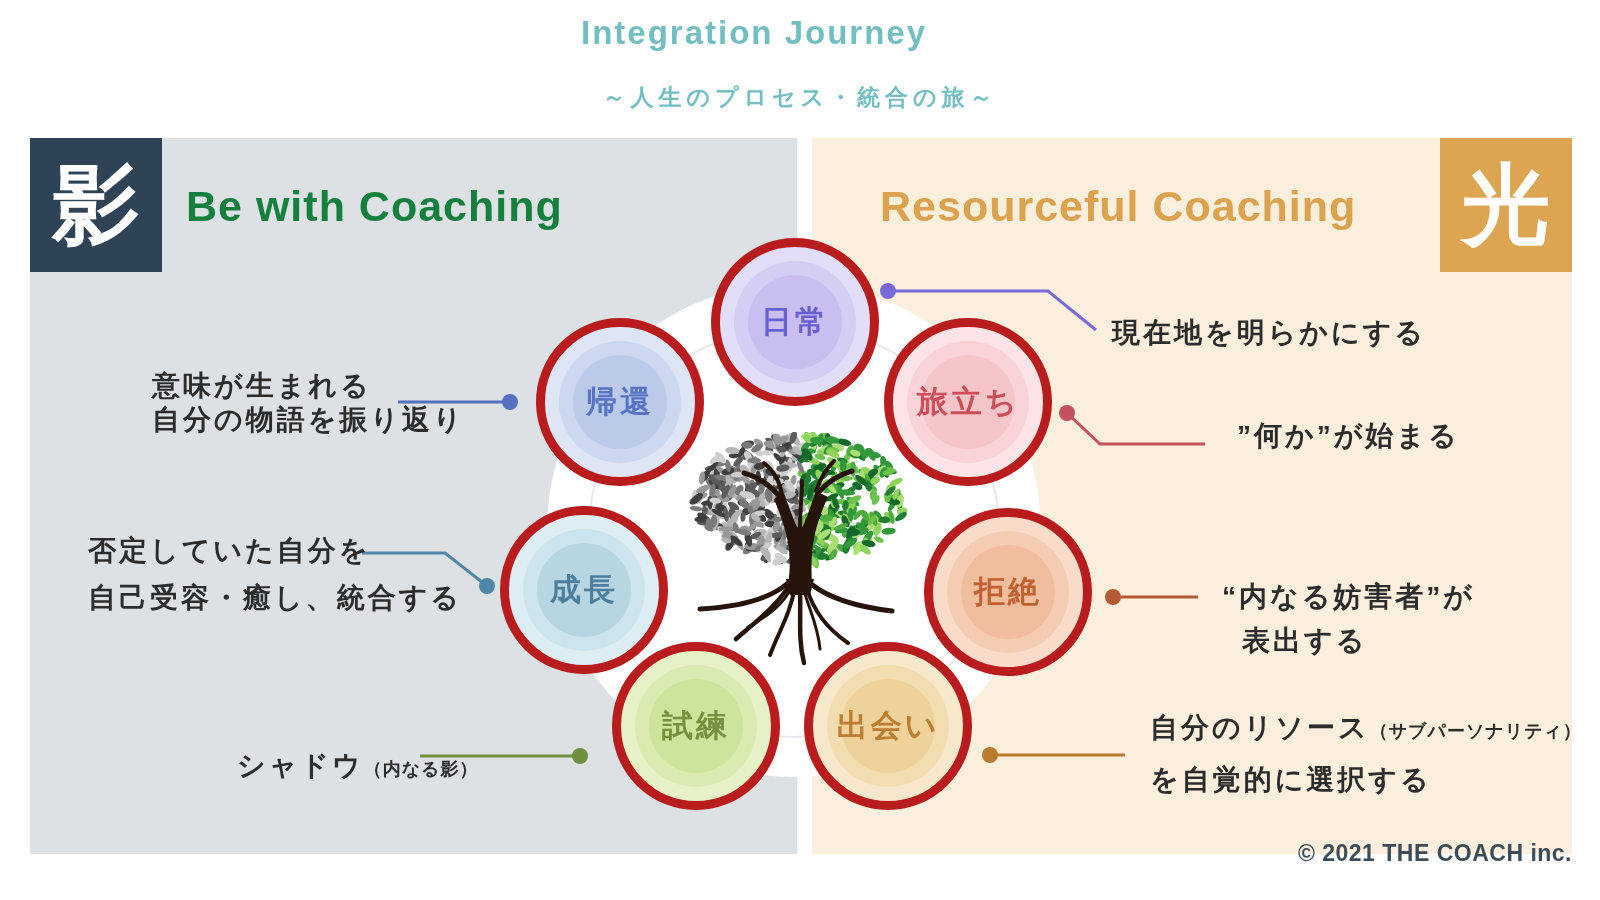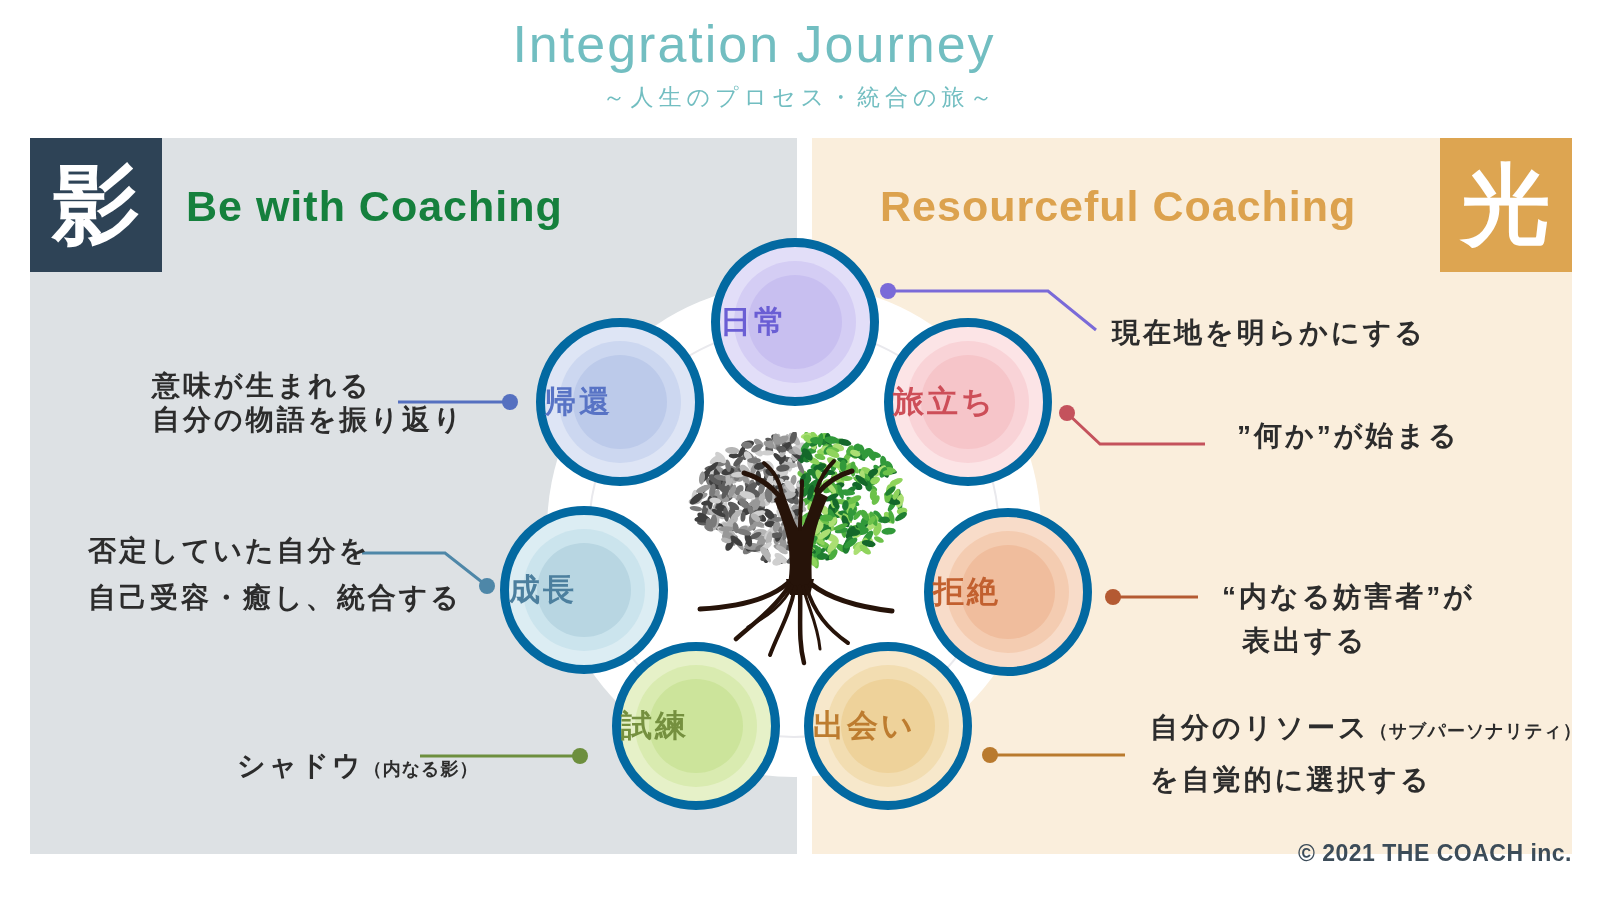--- a/index.html
+++ b/index.html
@@ -1,22 +1,22 @@
 <!DOCTYPE html>
 <html><head>
 <meta charset="utf-8">
 <style>
   html,body{margin:0;padding:0;background:#fff;}
   body{width:1600px;height:900px;position:relative;overflow:hidden;
        font-family:"Liberation Sans","DejaVu Sans",sans-serif;}
   
   .title{position:absolute;top:14px;left:0;width:1508px;text-align:center;
-         font-size:52px;font-weight:400;letter-spacing:2px;color:#72bec1;z-index:2;}
+         font-size:33px;font-weight:700;letter-spacing:2px;color:#72bec1;z-index:2;}
   .subtitle{position:absolute;top:82px;left:0;width:1600px;text-align:center;
-            font-size:23px;font-weight:400;letter-spacing:5px;color:#72bec1;z-index:2;}
+            font-size:23px;font-weight:700;letter-spacing:5px;color:#72bec1;z-index:2;}
   
   .panel{position:absolute;top:138px;height:716px;z-index:1;}
   .panel-left{left:30px;width:767px;background:#dde1e4;}
   .panel-right{left:812px;width:760px;background:#faeedc;}
   .badge{position:absolute;top:138px;width:132px;height:134px;z-index:2;
          display:flex;align-items:center;justify-content:center;
          font-size:88px;font-weight:700;color:#ffffff;}
   .badge-shadow{left:30px;background:#2e4356;}
   .badge-light{left:1440px;background:#dda551;}
   .heading{position:absolute;top:182px;font-size:43px;font-weight:700;letter-spacing:1px;z-index:2;white-space:nowrap;}
@@ -25,22 +25,22 @@
   
   .big-circle{position:absolute;left:547px;top:283px;width:494px;height:494px;
               border-radius:50%;background:#ffffff;z-index:2;}
   .orbit{position:absolute;left:588px;top:326px;width:412px;height:412px;border-radius:50%;
          border:2px solid #e9e9ed;box-sizing:border-box;z-index:3;}
   .tree-svg{position:absolute;left:680px;top:432px;z-index:4;}
   
   .overlay{position:absolute;left:0;top:0;z-index:5;pointer-events:none;}
   .overlay polyline{fill:none;stroke-width:3;}
   
-  .node{position:absolute;width:150px;height:150px;border-radius:50%;border:9px solid #0369a1;
-        background:var(--c0);display:flex;align-items:center;justify-content:flex-start;z-index:6;}
+  .node{position:absolute;width:150px;height:150px;border-radius:50%;border:9px solid #b91c1c;
+        background:var(--c0);display:flex;align-items:center;justify-content:center;z-index:6;}
   .node .mid{position:absolute;inset:14px;border-radius:50%;background:var(--c1);}
   .node .core{position:absolute;inset:28px;border-radius:50%;background:var(--c2);}
   .node .label{position:relative;z-index:2;font-size:31px;font-weight:700;
                letter-spacing:3px;color:var(--lc);white-space:nowrap;}
   .n-nichijo{left:711px;top:238px;}
   .n-tabidachi{left:884px;top:318px;}
   .n-kyozetsu{left:924px;top:508px;}
   .n-deai{left:804px;top:642px;}
   .n-shiren{left:612px;top:642px;}
   .n-seicho{left:500px;top:506px;}

